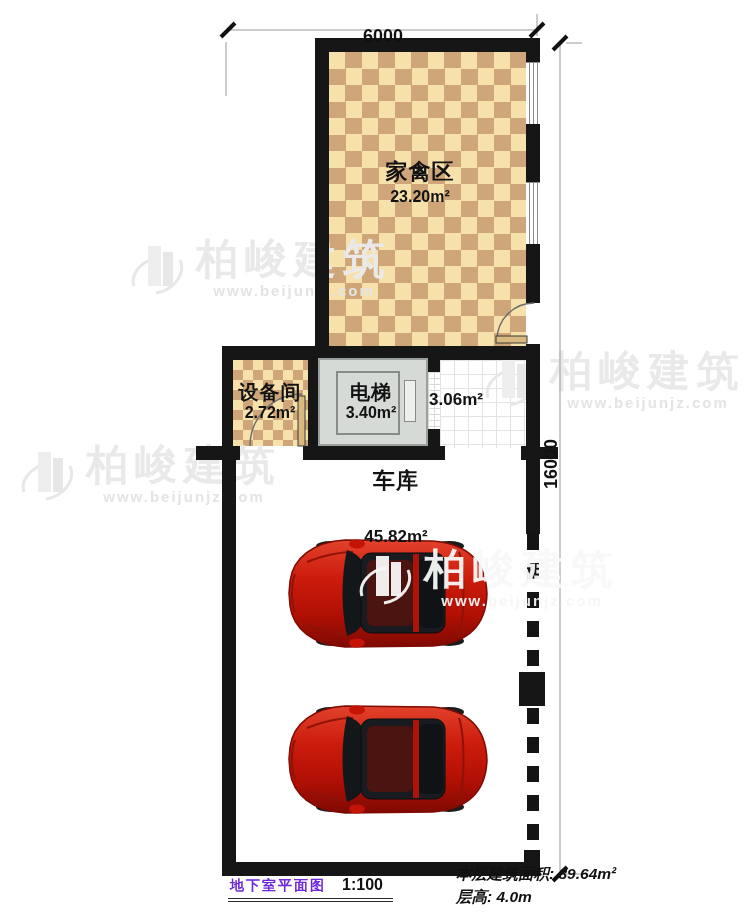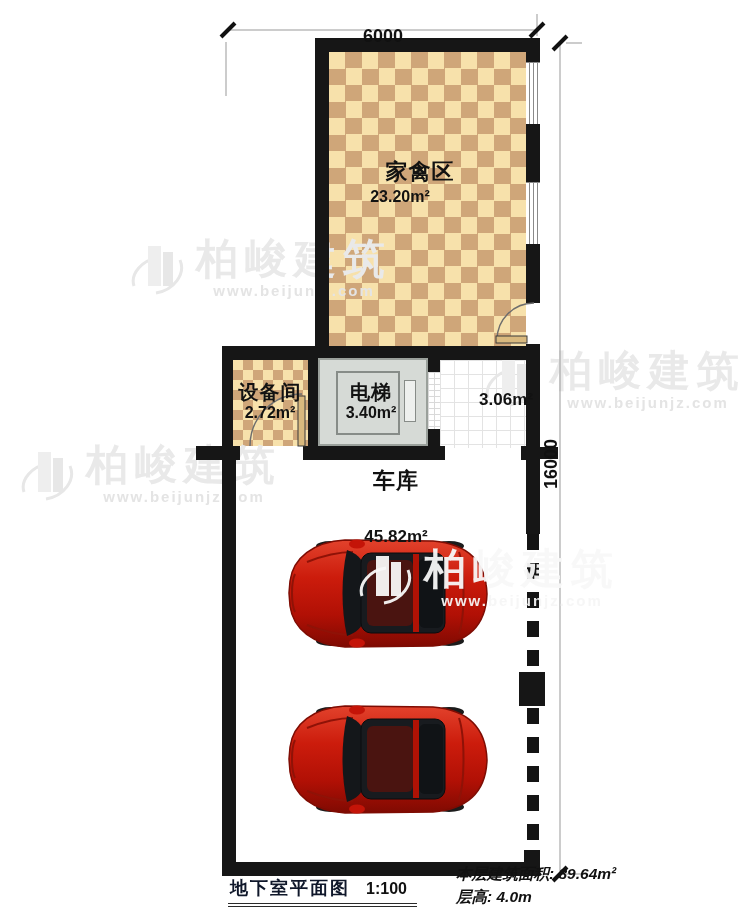--- a/index.html
+++ b/index.html
@@ -28,21 +28,21 @@
   .elev-door{background:#eef0ee;border:1px solid #878c88;box-sizing:border-box;}
   
   .wm .wm-text{display:flex;flex-direction:column;}
   .wm-brand{font-size:42px;font-weight:bold;letter-spacing:7px;color:#e9e9e9;line-height:1.0;text-align:right;}
   .wm-url{font-size:15px;letter-spacing:2px;color:#e4e4e4;font-weight:bold;text-align:center;margin-top:2px;}
   .wm.bright .wm-brand{color:rgba(248,248,248,0.95);}
   .wm.bright .wm-url{color:rgba(246,246,246,0.95);}
   .wm-logo{flex:0 0 auto;margin-right:10px;}
   
   #title-wrap{position:absolute;left:228px;top:876px;z-index:5;display:inline-flex;align-items:baseline;gap:16px;border-bottom:4px double #2a2a2a;padding:0 10px 3px 2px;}
-  #plan-title{font-size:18px;font-weight:bold;letter-spacing:2px;color:#0f172a;}
+  #plan-title{font-size:14px;font-weight:bold;letter-spacing:2px;color:#6d28d9;}
   #plan-scale{font-size:16px;font-weight:bold;color:#111;}
   #info-block{position:absolute;left:456px;top:866px;z-index:5;color:#111;}
   #info-block .line{font-size:15.5px;font-weight:bold;line-height:1.0;font-style:italic;}
   #info-block .line + .line{margin-top:7px;}
 </style>
 </head>
 <body>
 
 <div id="stage">
 
@@ -172,29 +172,29 @@
 
     <g stroke="#111" stroke-width="4">
       <line x1="221" y1="37" x2="235" y2="23"></line>
       <line x1="530" y1="37" x2="544" y2="23"></line>
       <line x1="553" y1="50" x2="567" y2="36"></line>
       <line x1="553" y1="881" x2="567" y2="867"></line>
     </g>
   </svg>
 
   <div class="lbl room-name" style="left:420px;top:172px;">家禽区</div>
-  <div class="lbl room-area" style="left:400px;top:197px;">23.20m²</div>
+  <div class="lbl room-area" style="left:420px;top:197px;">23.20m²</div>
 
   <div class="lbl room-name sm" style="left:270px;top:392px;">设备间</div>
   <div class="lbl room-area" style="left:270px;top:413px;">2.72m²</div>
 
   <div class="lbl room-name sm" style="left:371px;top:392px;">电梯</div>
   <div class="lbl room-area" style="left:371px;top:413px;">3.40m²</div>
 
-  <div class="lbl room-area" style="left:506px;top:400px;font-size:17px;">3.06m²</div>
+  <div class="lbl room-area" style="left:456px;top:400px;font-size:17px;">3.06m²</div>
 
   <div class="lbl room-name" style="left:396px;top:481px;">车库</div>
   <div class="lbl room-area" style="left:396px;top:537px;font-size:17px;">45.82m²</div>
 
   <div class="lbl dim-label" style="left:383px;top:36px;">6000</div>
   <div class="lbl dim-label" style="left:551px;top:464px;transform:translate(-50%,-50%) rotate(-90deg);">16000</div>
 
   <div id="title-wrap">
     <span id="plan-title">地下室平面图</span>
     <span id="plan-scale">1:100</span>

